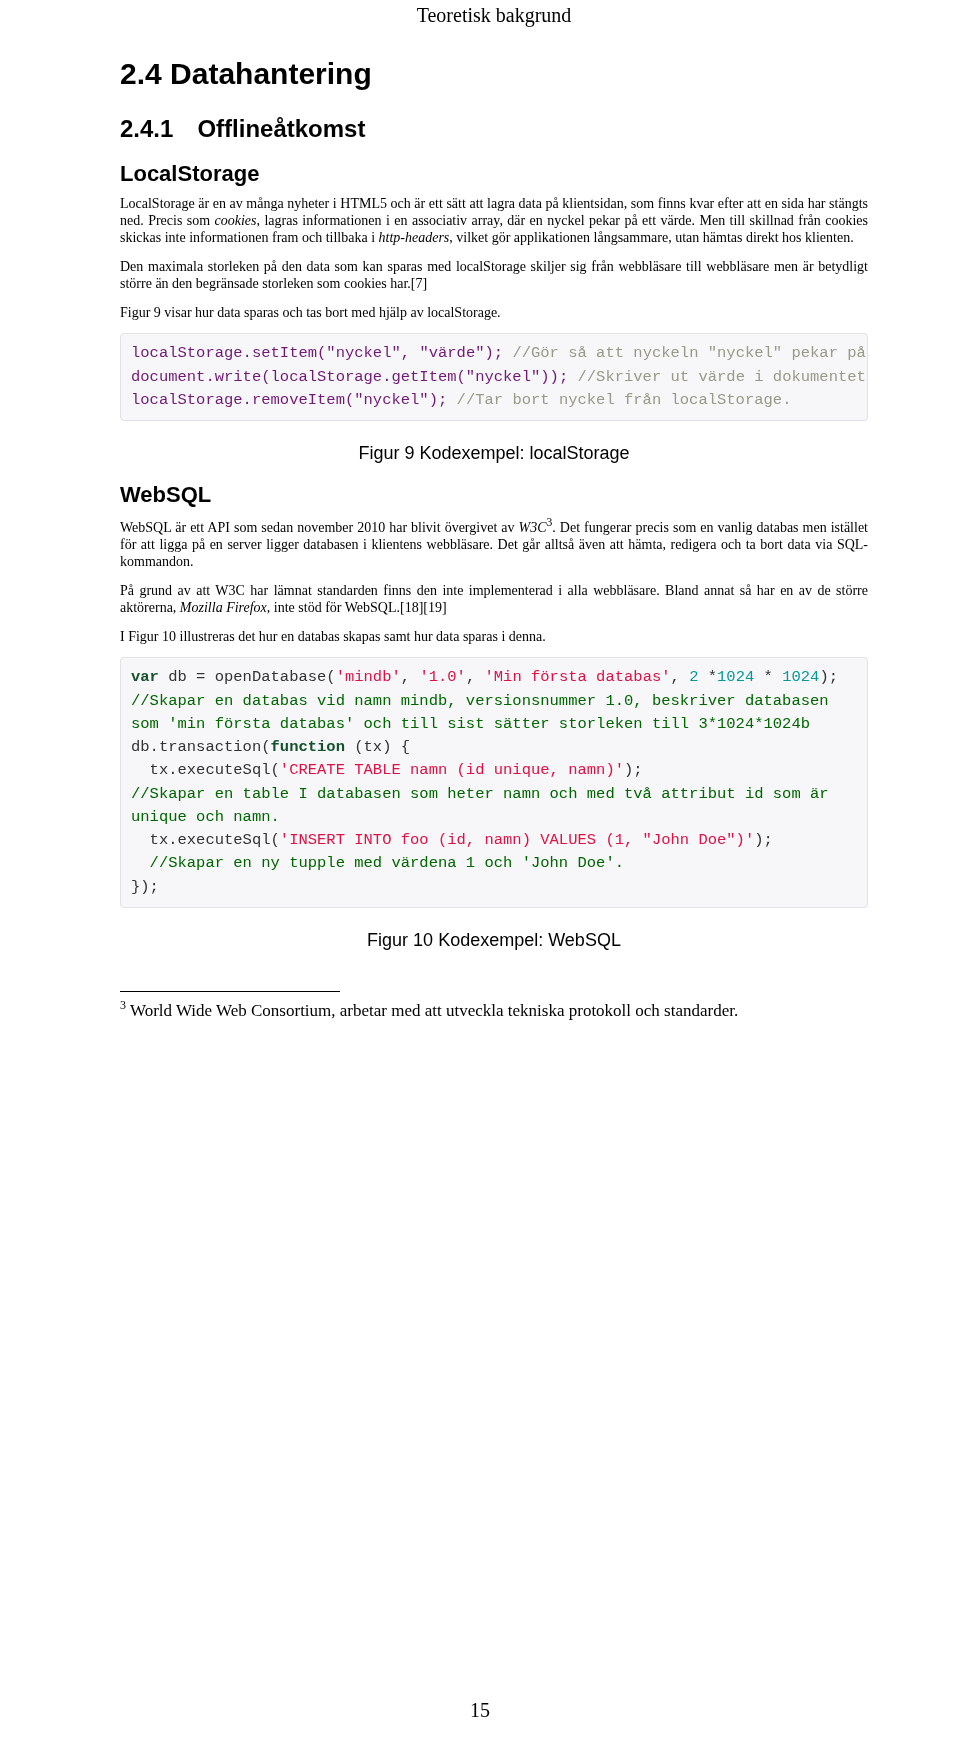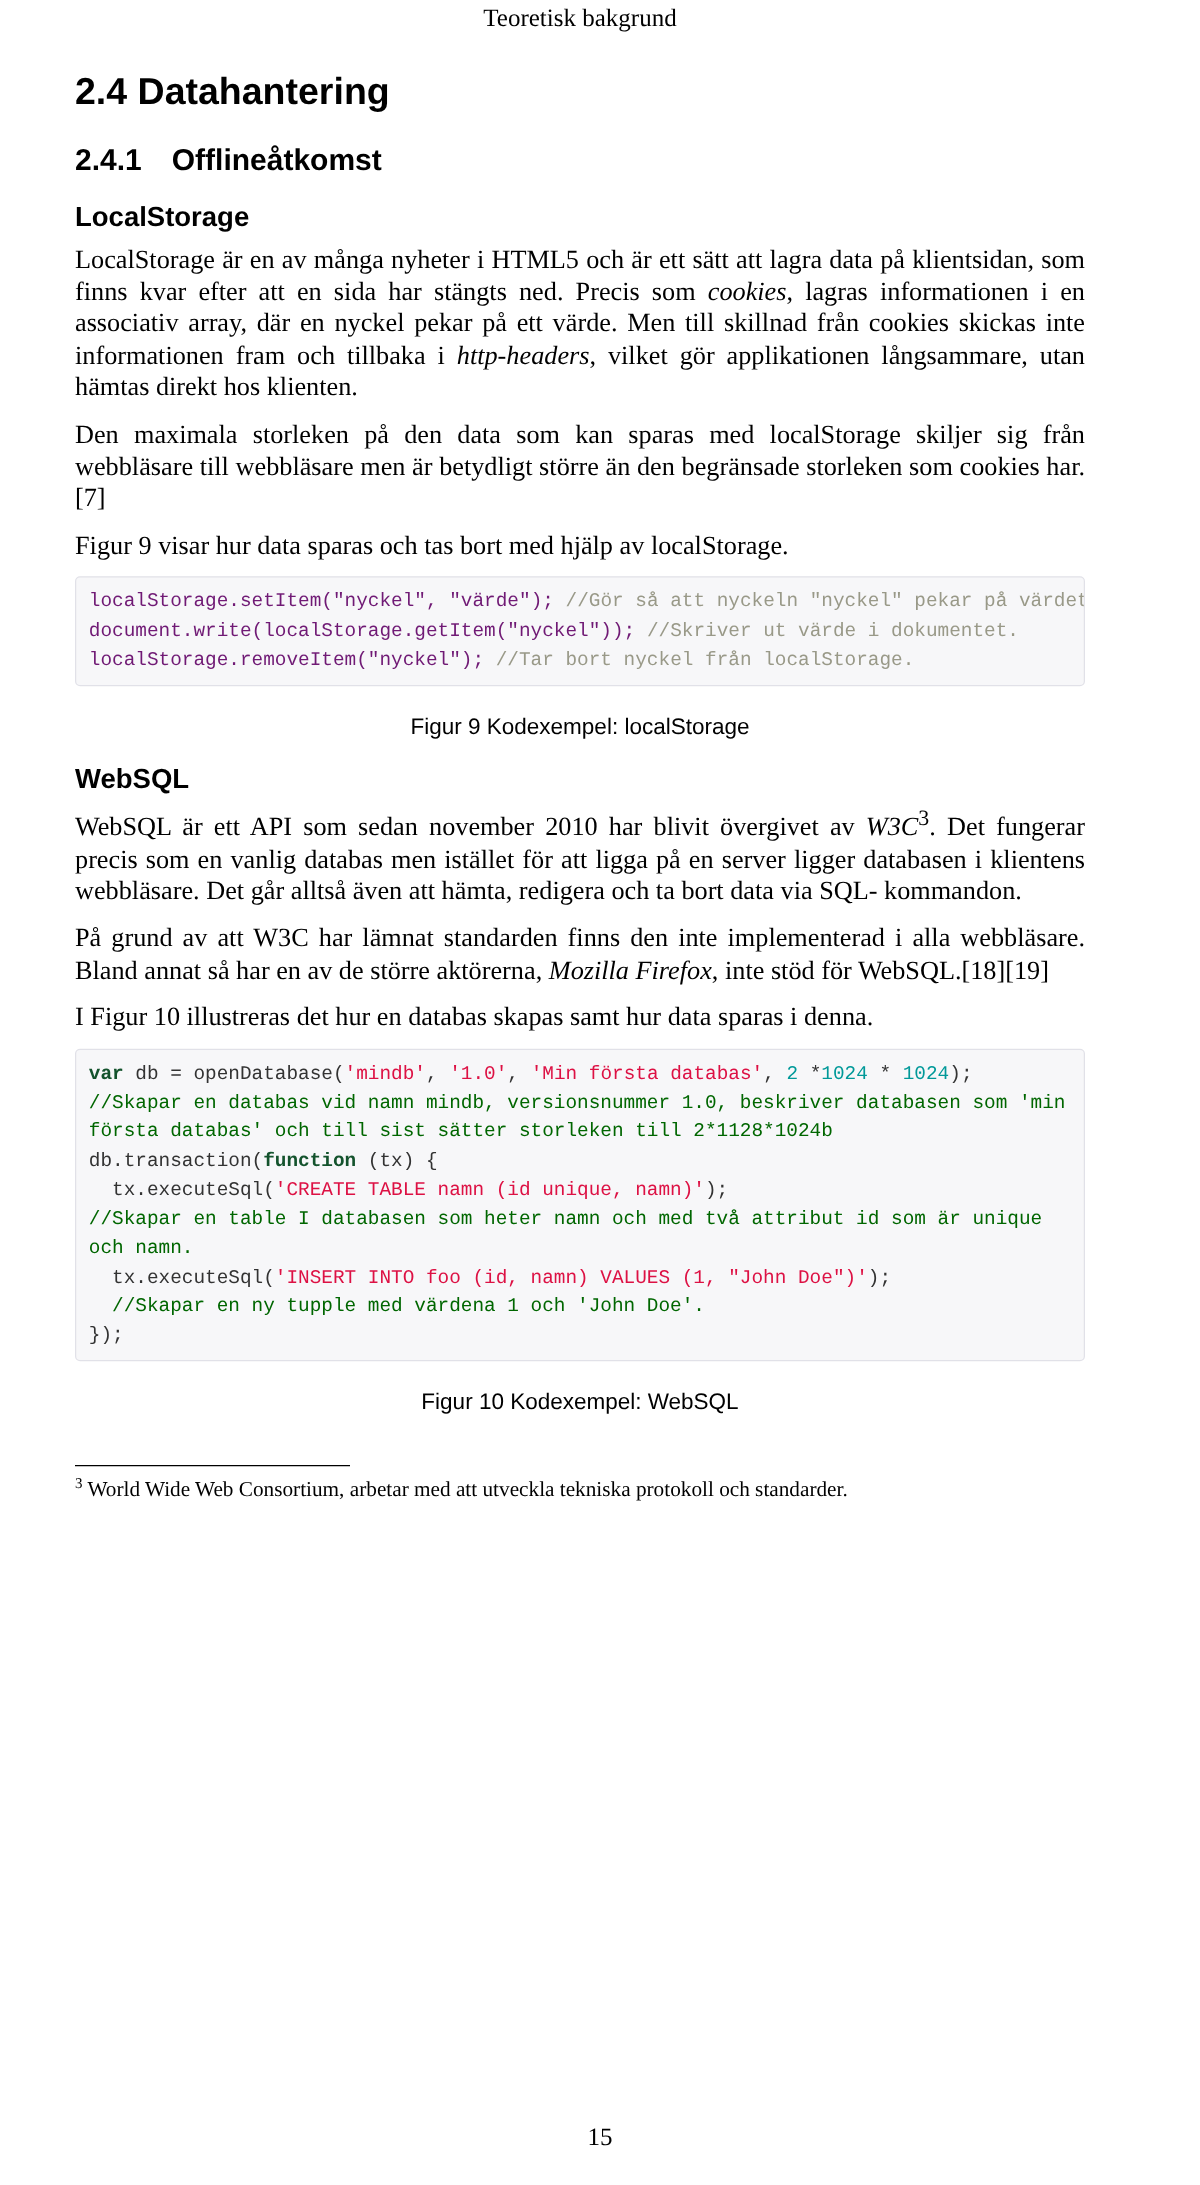--- a/index.html
+++ b/index.html
@@ -8,21 +8,21 @@
     padding: 0;
     background: #fff;
     font-family: Garamond, "Times New Roman", Georgia, serif;
     color: #000;
     width: 960px;
   }
   .page {
     box-sizing: border-box;
     width: 960px;
     height: 1748px;
-    padding: 0 92px 0 60px;
+    padding: 0 92px 0 120px;
     position: relative;
   }
   .header {
     text-align: center;
     font-family: Garamond, Georgia, serif;
     font-size: 20px;
     padding-top: 4px;
     margin-bottom: 30px;
   }
   .h2 {
@@ -38,21 +38,21 @@
     margin: 0 0 18px 0;
   }
   .h3 .num { display:inline-block; margin-right: 24px; }
   .h4 {
     font-family: "Segoe UI", "Helvetica Neue", Arial, sans-serif;
     font-weight: 700;
     font-size: 22px;
     margin: 18px 0 8px 0;
   }
   .para {
-    font-size: 21px;
+    font-size: 14px;
     line-height: 1.22;
     margin: 6px 0 12px 0;
     text-align: justify;
     text-justify: inter-word;
   }
   .caption {
     font-family: "Segoe UI", "Helvetica Neue", Arial, sans-serif;
     font-size: 18px;
     margin: 22px 0 10px 0;
     text-align: center;
@@ -135,21 +135,21 @@
     <span>WebSQL är ett API som sedan november 2010 har blivit övergivet av </span><i>W3C</i><sup>3</sup><span>. Det fungerar precis som en vanlig databas men istället för att ligga på en server ligger databasen i klientens webbläsare. Det går alltså även att hämta, redigera och ta bort data via SQL- kommandon.</span>
   </p>
 
   <p class="para">
     <span>På grund av att W3C har lämnat standarden finns den inte implementerad i alla webbläsare. Bland annat så har en av de större aktörerna, </span><i>Mozilla Firefox</i><span>, inte stöd för WebSQL.[18][19]</span>
   </p>
 
   <p class="para">I Figur 10 illustreras det hur en databas skapas samt hur data sparas i denna.</p>
 
   <div class="codeblock"><span class="k">var</span><span> db = openDatabase(</span><span class="s">'mindb'</span><span>, </span><span class="s">'1.0'</span><span>, </span><span class="s">'Min första databas'</span><span>, </span><span class="n">2</span><span> *</span><span class="n">1024</span><span> *</span><span class="n"> 1024</span><span>);</span>
-<span class="c" style="white-space:pre-wrap;">//Skapar en databas vid namn mindb, versionsnummer 1.0, beskriver databasen som 'min första databas' och till sist sätter storleken till 2*1128*1024b</span>
+<span class="c" style="white-space:pre-wrap;">//Skapar en databas vid namn mindb, versionsnummer 1.0, beskriver databasen som 'min första databas' och till sist sätter storleken till 3*1024*1024b</span>
 <span>db.transaction(</span><span class="k">function</span><span> (tx) {</span>
 <span>  tx.executeSql(</span><span class="s">'CREATE TABLE namn (id unique, namn)'</span><span>);</span>
 <span class="c" style="white-space:pre-wrap;">//Skapar en table I databasen som heter namn och med två attribut id som är unique och namn.</span>
 <span>  tx.executeSql(</span><span class="s">'INSERT INTO foo (id, namn) VALUES (1, "John Doe")'</span><span>);</span>
 <span class="c">  //Skapar en ny tupple med värdena 1 och 'John Doe'.</span>
 <span>});</span></div>
 
   <div class="caption">Figur 10 Kodexempel: WebSQL</div>
 
   <hr class="foot-rule">

